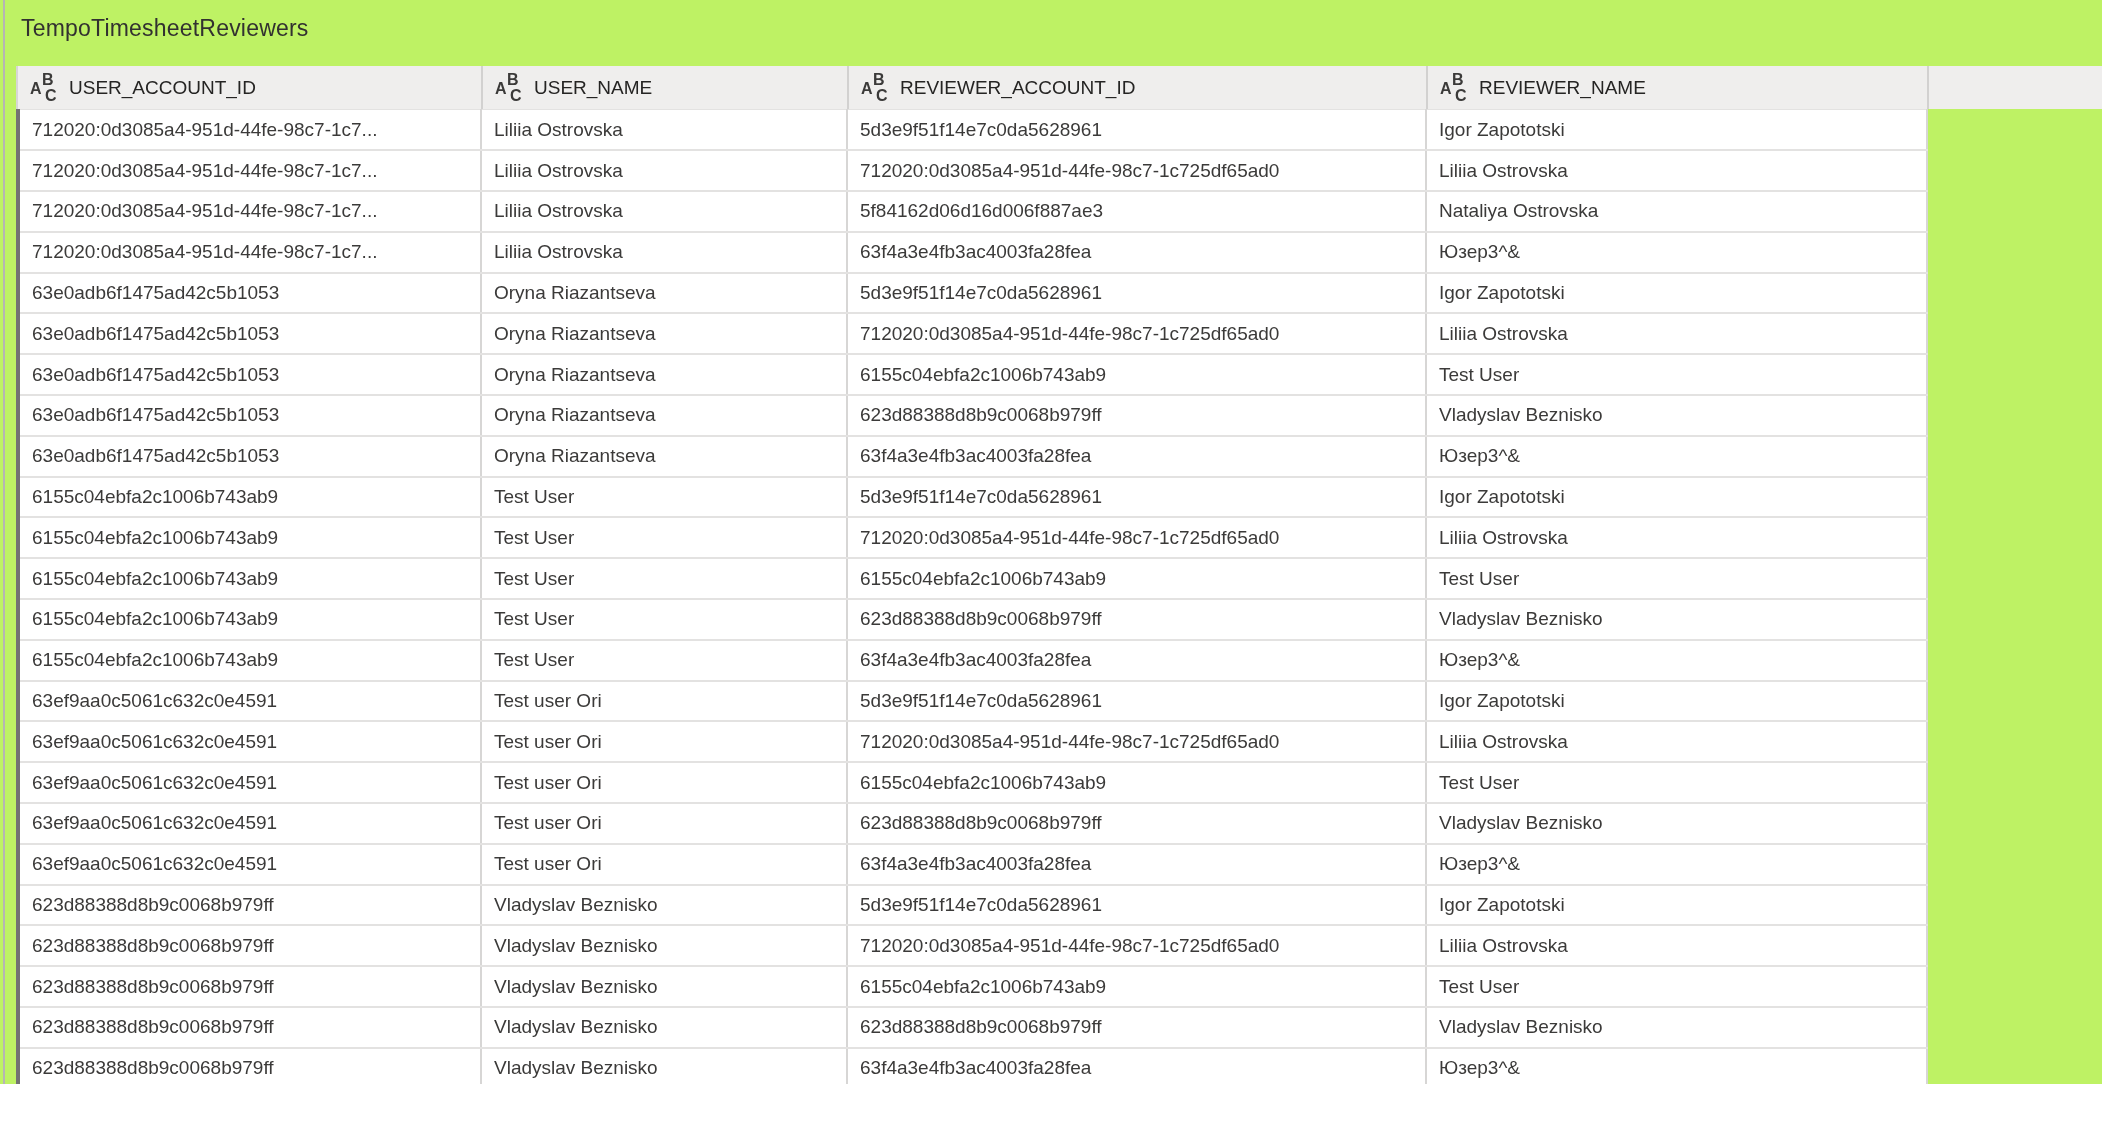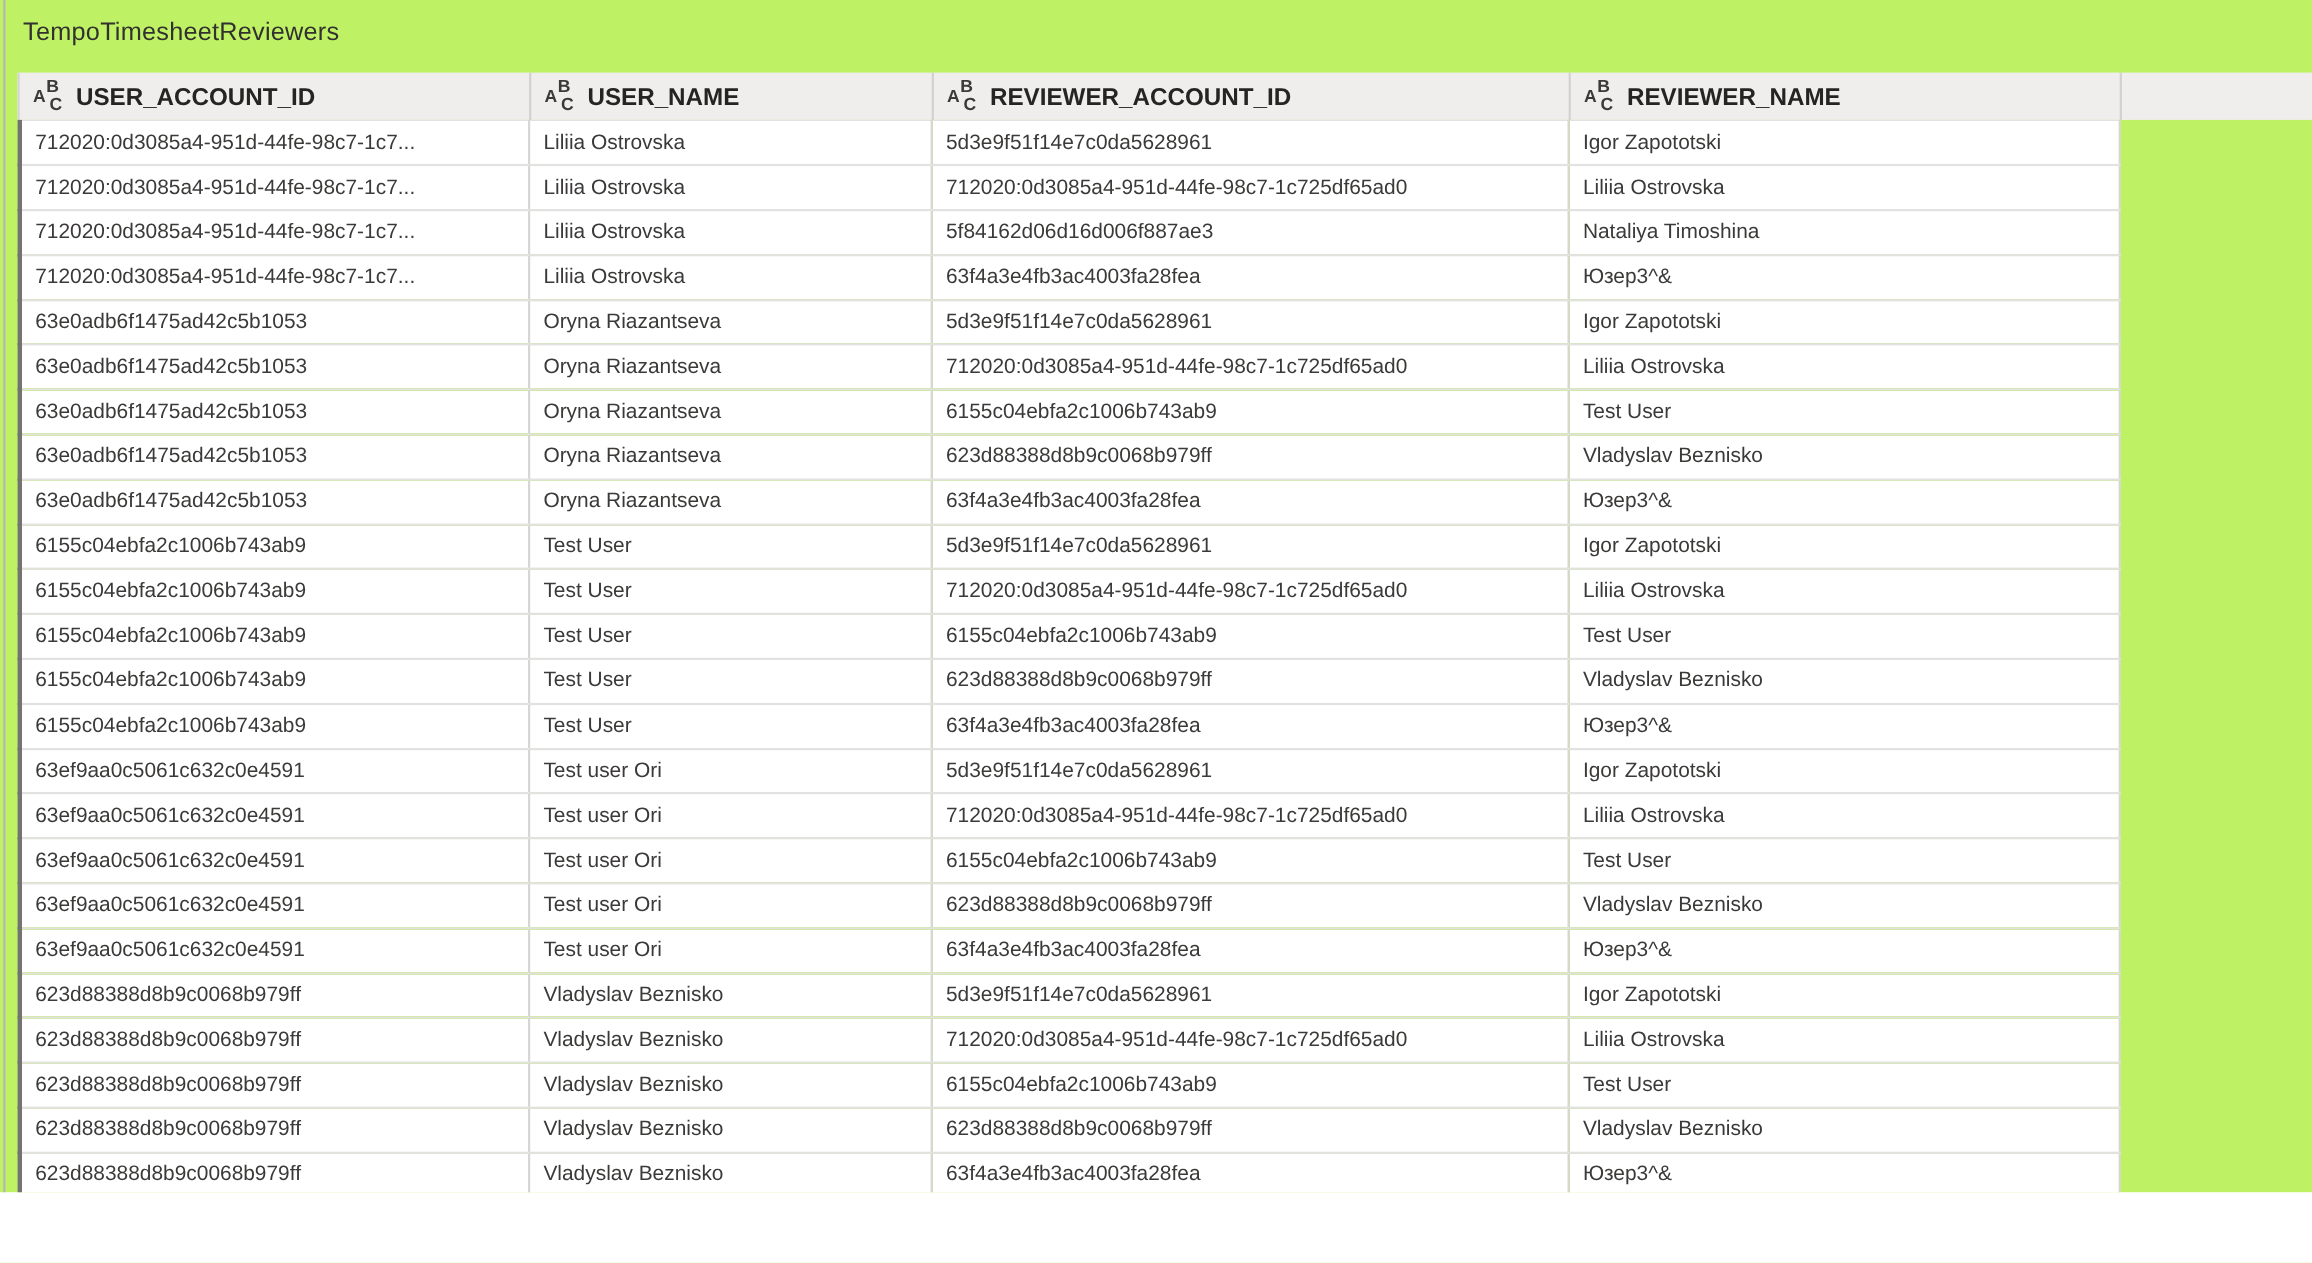--- a/index.html
+++ b/index.html
@@ -57,22 +57,22 @@
     overflow: hidden;
     white-space: nowrap;
   }
   .hcell + .hcell { border-left: 2px solid #d2d1d0; }
   .hcell.c0 { width: 463px; }
   .hcell.c1 { width: 366px; }
   .hcell.c2 { width: 579px; }
   .hcell.c3 { width: 501px; }
   .hcell.filler { flex: 1; padding-left: 0; }
   .hlabel {
-    font-size: 22px;
-    font-weight: 700;
+    font-size: 19px;
+    font-weight: 400;
     color: #252423;
   }
   
   .abc {
     position: relative;
     width: 31px;
     height: 34px;
     flex: 0 0 31px;
     margin-right: 8px;
     color: #3b3a39;
@@ -170,21 +170,21 @@
           <tr>
             <td>712020:0d3085a4-951d-44fe-98c7-1c7...</td>
             <td>Liliia Ostrovska</td>
             <td>712020:0d3085a4-951d-44fe-98c7-1c725df65ad0</td>
             <td>Liliia Ostrovska</td>
           </tr>
           <tr>
             <td>712020:0d3085a4-951d-44fe-98c7-1c7...</td>
             <td>Liliia Ostrovska</td>
             <td>5f84162d06d16d006f887ae3</td>
-            <td>Nataliya Timoshina</td>
+            <td>Nataliya Ostrovska</td>
           </tr>
           <tr>
             <td>712020:0d3085a4-951d-44fe-98c7-1c7...</td>
             <td>Liliia Ostrovska</td>
             <td>63f4a3e4fb3ac4003fa28fea</td>
             <td>Юзер3^&amp;</td>
           </tr>
           <tr>
             <td>63e0adb6f1475ad42c5b1053</td>
             <td>Oryna Riazantseva</td>

